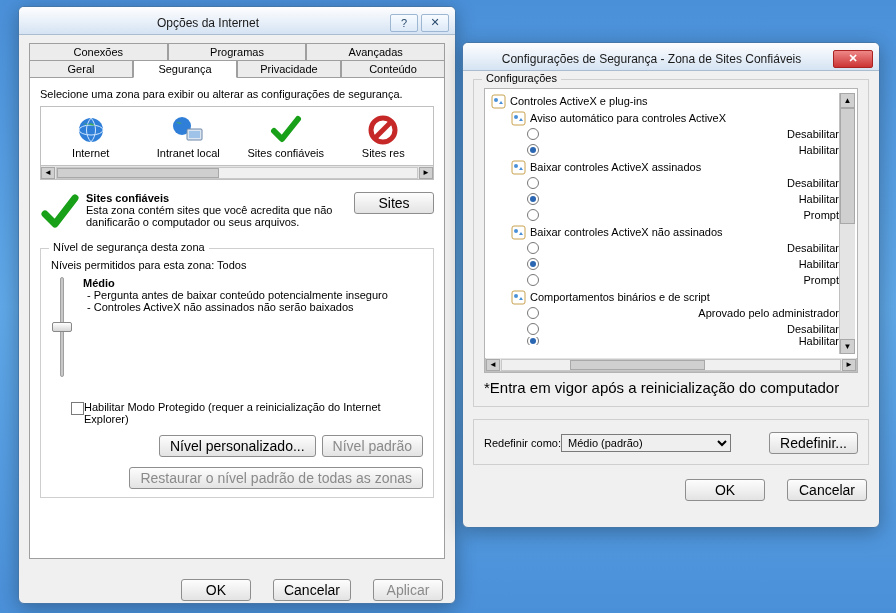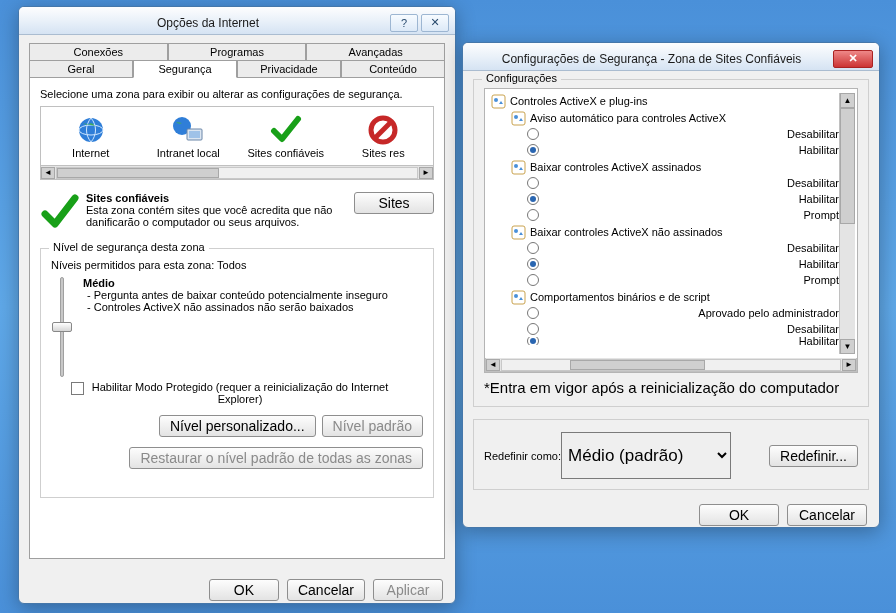--- a/index.html
+++ b/index.html
@@ -130,24 +130,24 @@
     font-size: 11px;
   }
   .slider-col { display:flex; gap:10px; margin-top:6px;}
   .slider {
     width:22px; height:100px; position:relative; display:flex; justify-content:center;
   }
   .slider .track { width:4px; height:100%; background:#c8c8c8; border:1px solid #a0a0a0; border-radius:2px;}
   .slider .thumb { position:absolute; width:20px; height:10px; background:linear-gradient(#fff,#d6d6d6); border:1px solid #888; border-radius:2px; top:45px;}
   .level-text b { font-weight:bold; }
   .level-text div { margin-left:4px; }
-  .checkbox-row { display:flex; align-items:flex-start; gap:6px; margin-top:4px; margin-left:20px;text-align:center;}
+  .checkbox-row { display:flex; align-items:flex-start; margin-top:24px; margin-left:20px;}
   .small-checkbox { width:13px; height:13px; border:1px solid #7a7a7a; background:#fff; margin-top:1px;}
   .btnrow { display:flex; gap:6px; justify-content:flex-end; margin-top:10px; }
-  .dlg-footer { display:flex; gap:8px; justify-content:flex-end; padding:10px 12px; }
+  .dlg-footer { display:flex; gap:22px; justify-content:flex-end; padding:10px 12px; }
   
   .settings-box {
     border: 1px solid #b4b4b4;
     background:#fff;
     height: 285px;
     display:flex;
     flex-direction:column;
   }
   .settings-scroll {
     flex:1;
@@ -163,23 +163,23 @@
   .tree-cat { display:flex; align-items:center; gap:4px;text-align:center; }
   .tree-sub { margin-left:20px; }
   .tree-sub .tree-cat { margin-top:1px;}
   .radio { width:12px;height:12px;border:1px solid #777;border-radius:50%;display:inline-flex;align-items:center;justify-content:center;margin-right:4px;vertical-align:-2px;background:#fff;}
   .radio.sel::after { content:""; width:6px;height:6px;background:#2a66b1;border-radius:50%; }
   .opt { margin-left:36px; display:flex; align-items:center;justify-content:space-between; }
   .cat-icon { width:15px;height:15px; display:inline-flex;align-items:center;justify-content:center; }
   .footnote { margin-top:6px; font-size:15px; }
   .reset-row { display:flex; align-items:center; gap:0; margin-top:4px;}
   select {
-    font-size:17px;
+    font-size:11px;
     border:1px solid #7a7a7a;
-    padding:12px 2px;
+    padding:1px 2px;
     width:170px;
   }
   .sec-groupbox { border:1px solid #cfcfcf; padding:8px 10px 10px; position:relative; }
   .sec-groupbox .legend { position:absolute; top:-8px; left:8px; background:#f0f0f0; padding:0 4px;}
 </style>
 </head>
 <body>
 
 <div class="dialog" style="left:18px; top:6px; width:438px; height:598px;">
   <div class="dialog-title">

